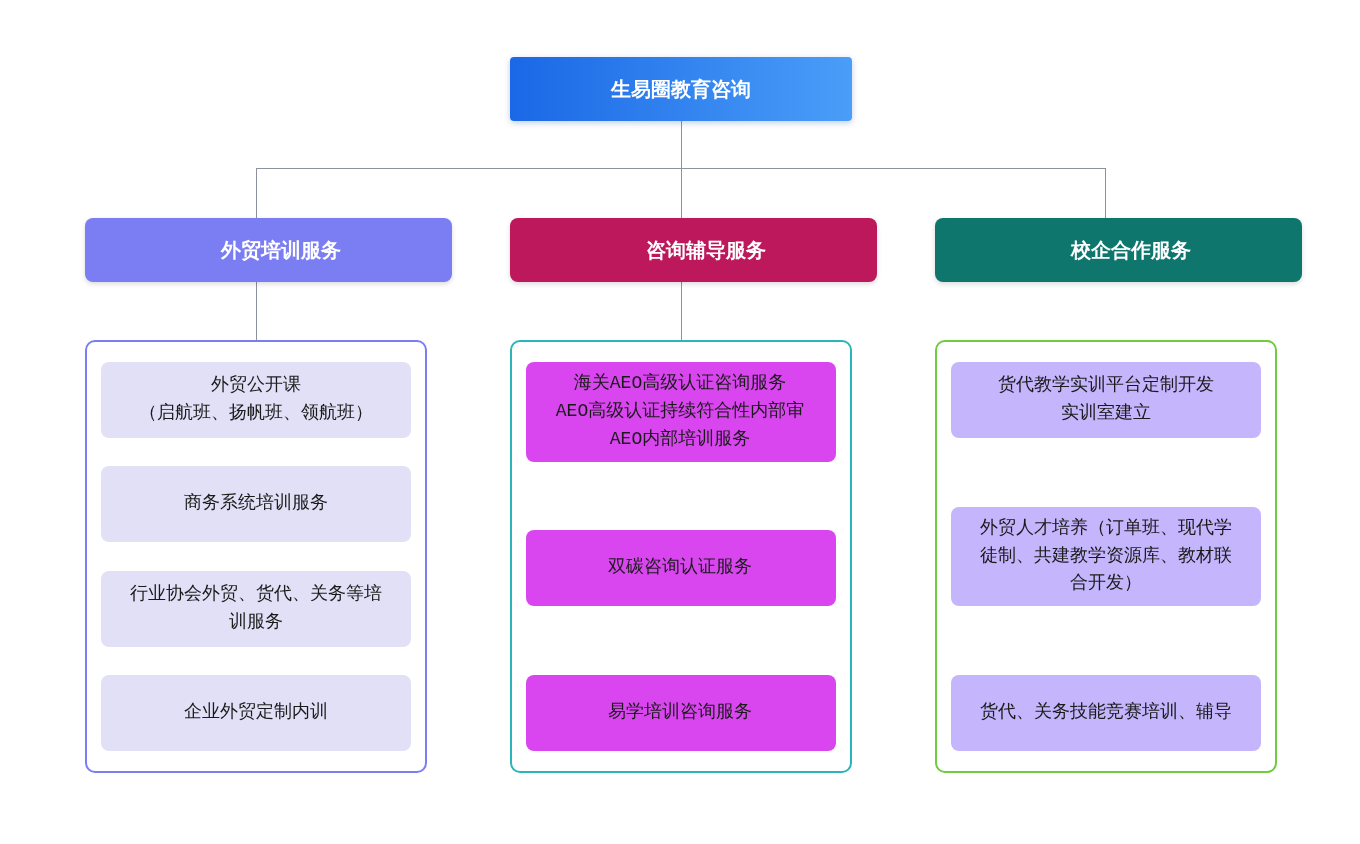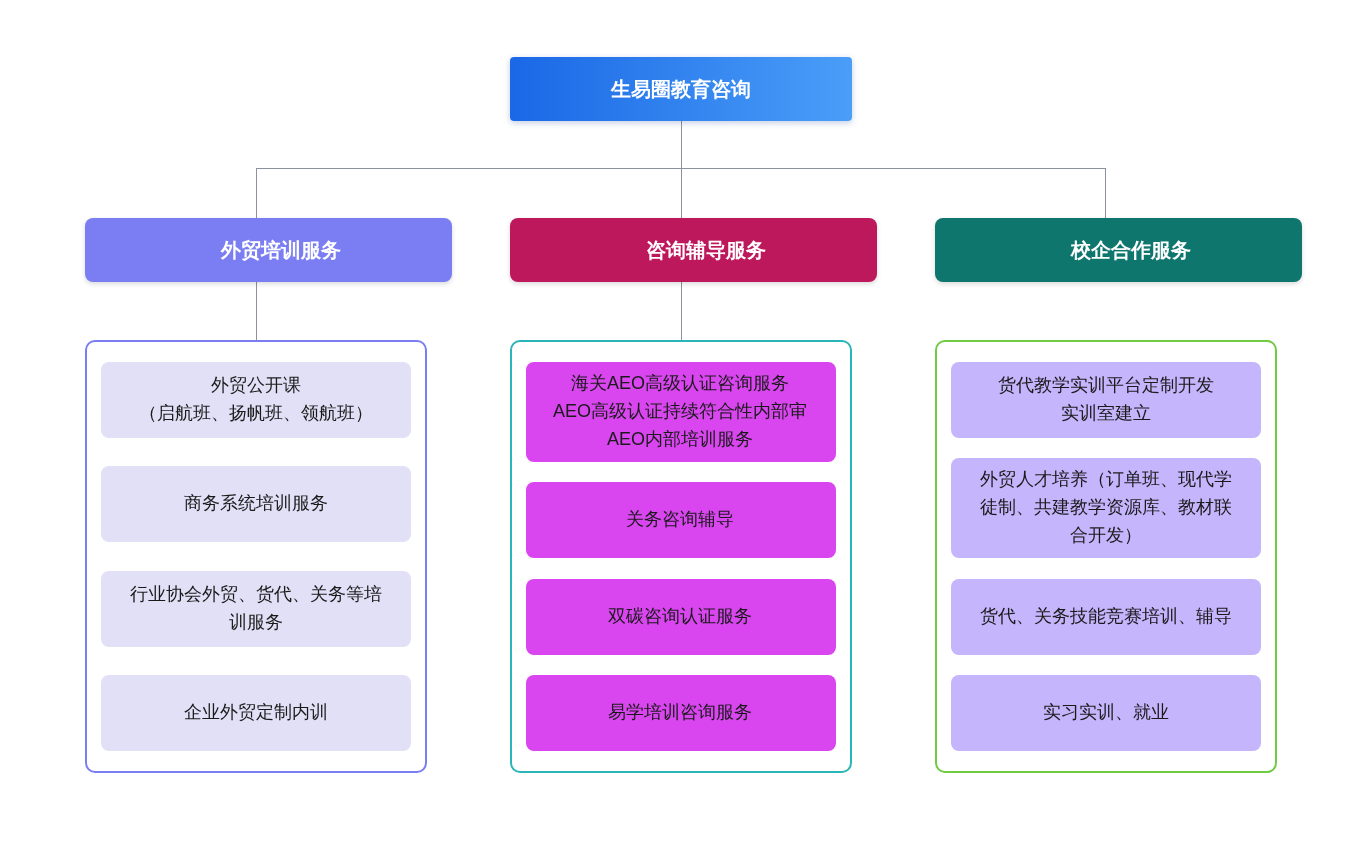--- a/index.html
+++ b/index.html
@@ -77,20 +77,21 @@
     box-sizing: border-box;
     padding: 8px 26px;
     display: flex;
     align-items: center;
     justify-content: center;
     text-align: center;
     font-size: 18px;
     line-height: 1.55;
     color: #1a1a1a;
     white-space: pre-line;
+    font-family: Liberation Mono, monospace;
   }
 
   .col-1 { left: 85px; }
   .col-2 { left: 510px; }
   .col-3 { left: 935px; }
 
   .header-purple { background: #7b7ef2; }
   .header-teal   { background: #be185d; }
   .header-green  { background: #0f766e; }
 
@@ -124,27 +125,25 @@
     <div class="branch-item item-purple">商务系统培训服务</div>
     <div class="branch-item item-purple">行业协会外贸、货代、关务等培训服务</div>
     <div class="branch-item item-purple">企业外贸定制内训</div>
   </div>
 
   <div class="branch-header col-2 header-teal">咨询辅导服务</div>
   <div class="branch-container col-2 container-teal">
     <div class="branch-item item-teal">海关AEO高级认证咨询服务
 AEO高级认证持续符合性内部审
 AEO内部培训服务</div>
-    <div class="branch-item item-teal">关务咨询辅导</div>
     <div class="branch-item item-teal">双碳咨询认证服务</div>
     <div class="branch-item item-teal">易学培训咨询服务</div>
   </div>
 
   <div class="branch-header col-3 header-green">校企合作服务</div>
   <div class="branch-container col-3 container-green">
     <div class="branch-item item-green">货代教学实训平台定制开发
 实训室建立</div>
     <div class="branch-item item-green">外贸人才培养（订单班、现代学徒制、共建教学资源库、教材联合开发）</div>
     <div class="branch-item item-green">货代、关务技能竞赛培训、辅导</div>
-    <div class="branch-item item-green">实习实训、就业</div>
   </div>
 
 </div>
 
 </body></html>

